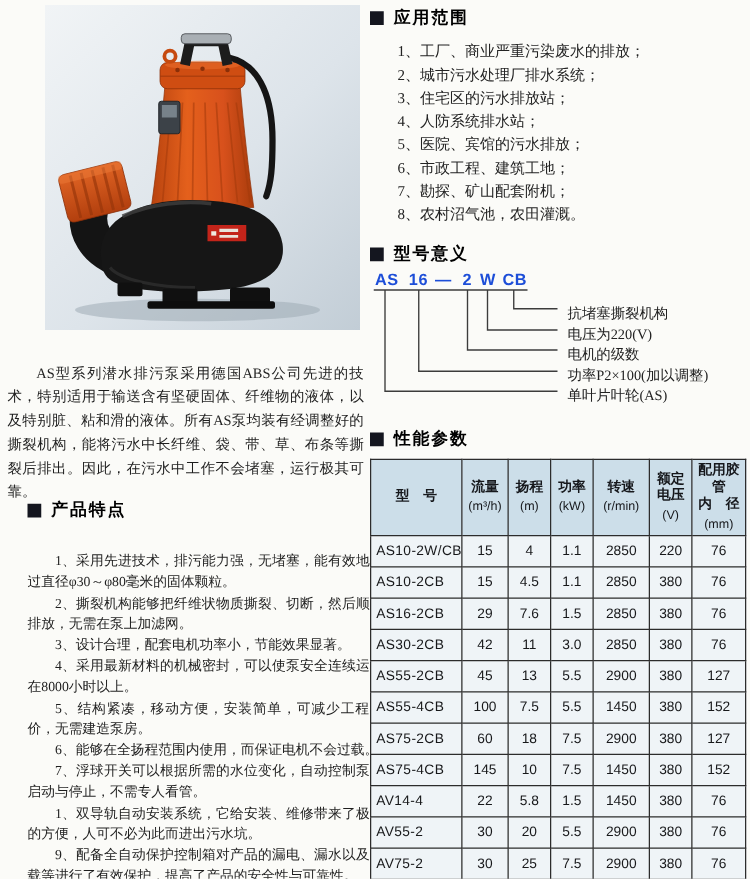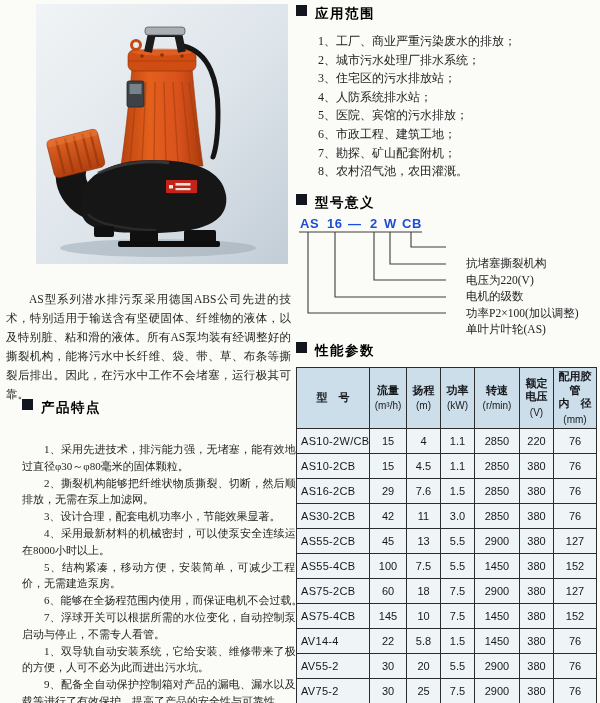--- a/index.html
+++ b/index.html
@@ -4,21 +4,21 @@
 <style>
   html,body{margin:0;padding:0;}
   body{
     width:600px;height:703px;position:relative;overflow:hidden;
     background:#fbfbf8;
     font-family:"Liberation Serif","DejaVu Serif",serif;
     color:#1c1c1c;
   }
   
   .sec{position:absolute;}
-  .sec-head{display:flex;gap:8px;}
+  .sec-head{display:flex;align-items:center;gap:8px;}
   .marker{width:11px;height:11px;background:#14161f;flex:none;}
   .sec-title{
     margin:0;font-size:13.5px;font-weight:bold;color:#000;
     letter-spacing:1.5px;
     font-family:"Liberation Sans","DejaVu Sans",sans-serif;
   }
   
   .photo{position:absolute;left:36px;top:4px;width:252px;height:260px;}
   .photo svg{display:block;}
   
@@ -26,21 +26,21 @@
   .app-list{list-style:none;margin:9px 0 0 0;padding:0 0 0 22px;}
   .app-item{font-size:12px;line-height:18.6px;color:#232323;}
   
   .model{left:296px;top:194px;width:302px;}
   .m-diagram{position:relative;margin-top:2px;height:112px;}
   .m-code span{
     position:absolute;top:2px;font-size:13px;font-weight:600;color:#1d4ed8;
     font-family:"Liberation Sans","DejaVu Sans",sans-serif;letter-spacing:.5px;
   }
   .m-lines{position:absolute;left:0;top:0;}
-  .m-labels{position:absolute;left:154px;top:25px;margin:16px;padding:0;list-style:none;}
+  .m-labels{position:absolute;left:154px;top:25px;margin:4px;padding:0;list-style:none;}
   .m-label{height:16.6px;line-height:16.6px;font-size:11.5px;color:#222;white-space:nowrap;}
   
   .overview{left:6px;top:272px;width:285px;}
   .overview-body{
     margin:18px 0 0 0;text-indent:2em;font-size:11.5px;line-height:19px;
     text-align:justify;color:#1e1e1e;
   }
   
   .features{left:22px;top:399px;width:285px;}
   .feat-list{margin:24px 0 0 0;}

